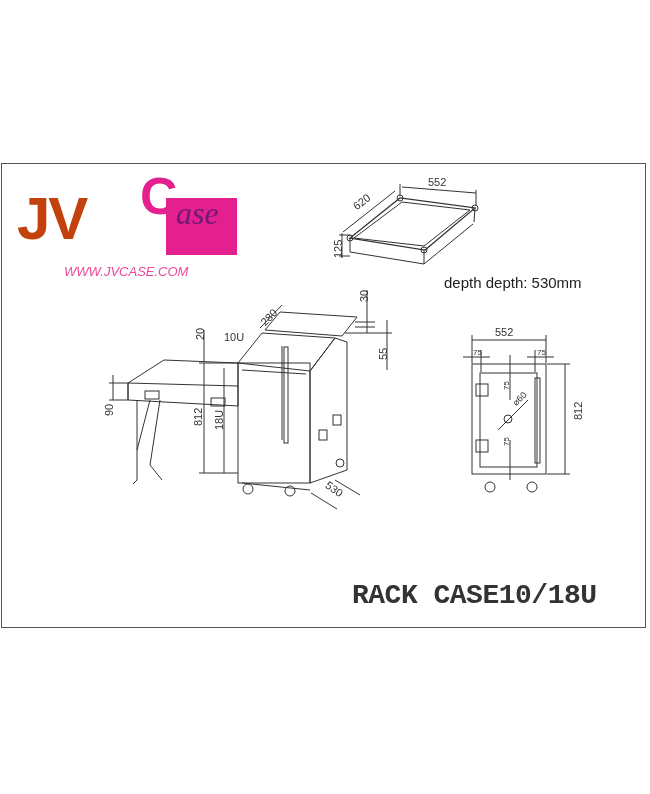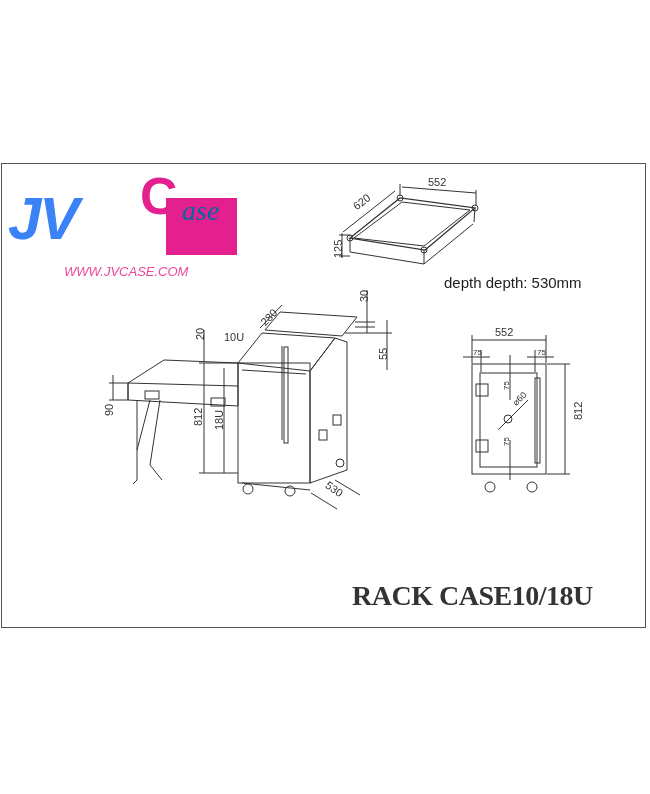--- a/index.html
+++ b/index.html
@@ -1,24 +1,24 @@
 <!DOCTYPE html>
 <html><head>
 <meta charset="utf-8">
 <style>
   html, body { margin:0; padding:0; background:#ffffff; }
   body { width:650px; height:794px; position:relative; overflow:hidden; font-family:"Liberation Sans", sans-serif; color:#333; }
   .frame { position:absolute; left:1px; top:163px; width:645px; height:465px; border:1.5px solid #555; box-sizing:border-box; background:#fff; }
-  .logo-jv { position:absolute; left:8px; top:189px; font-family:"Liberation Sans", sans-serif; font-weight:bold; font-size:60px; letter-spacing:-2px; color:#3b82f6; line-height:1;font-style:italic; }
+  .logo-jv { position:absolute; left:17px; top:189px; font-family:"Liberation Sans", sans-serif; font-weight:bold; font-size:60px; letter-spacing:-2px; color:#c2410c; line-height:1; }
   .logo-pink-box { position:absolute; left:166px; top:198px; width:71px; height:57px; background:#e41f8e; }
   .logo-c { position:absolute; left:140px; top:170px; font-family:"Liberation Sans", sans-serif; font-weight:bold; font-size:52px; color:#e41f8e; line-height:1; }
-  .logo-case { position:absolute; left:182px; top:197px; font-family:"Liberation Serif", serif; font-style:italic; font-size:28px; color:#0369a1; line-height:1; }
+  .logo-case { position:absolute; left:176px; top:197px; font-family:"Liberation Serif", serif; font-style:italic; font-size:32px; color:#701a75; line-height:1; }
   .logo-url { position:absolute; left:64px; top:264px; font-size:13px; color:#ec4899;font-style:italic; }
   .usable { position:absolute; left:444px; top:274px; font-size:15px; color:#222; }
-  .title { position:absolute; left:352px; top:580px; font-family:Liberation Serif, serif; font-weight:bold; font-size:28px; color:#333; letter-spacing:-0.5px; }
+  .title { position:absolute; left:352px; top:580px; font-family:Liberation Mono, monospace; font-weight:bold; font-size:28px; color:#333; letter-spacing:-0.5px; }
   svg.draw { position:absolute; left:0; top:0; }
   .dim { font-size:11px; fill:#333; font-family:"Liberation Sans", sans-serif; }
 </style>
 </head>
 <body>
 
 <div class="frame"></div>
 
 <div class="logo-pink-box"></div>
 <div class="logo-c">C</div>

